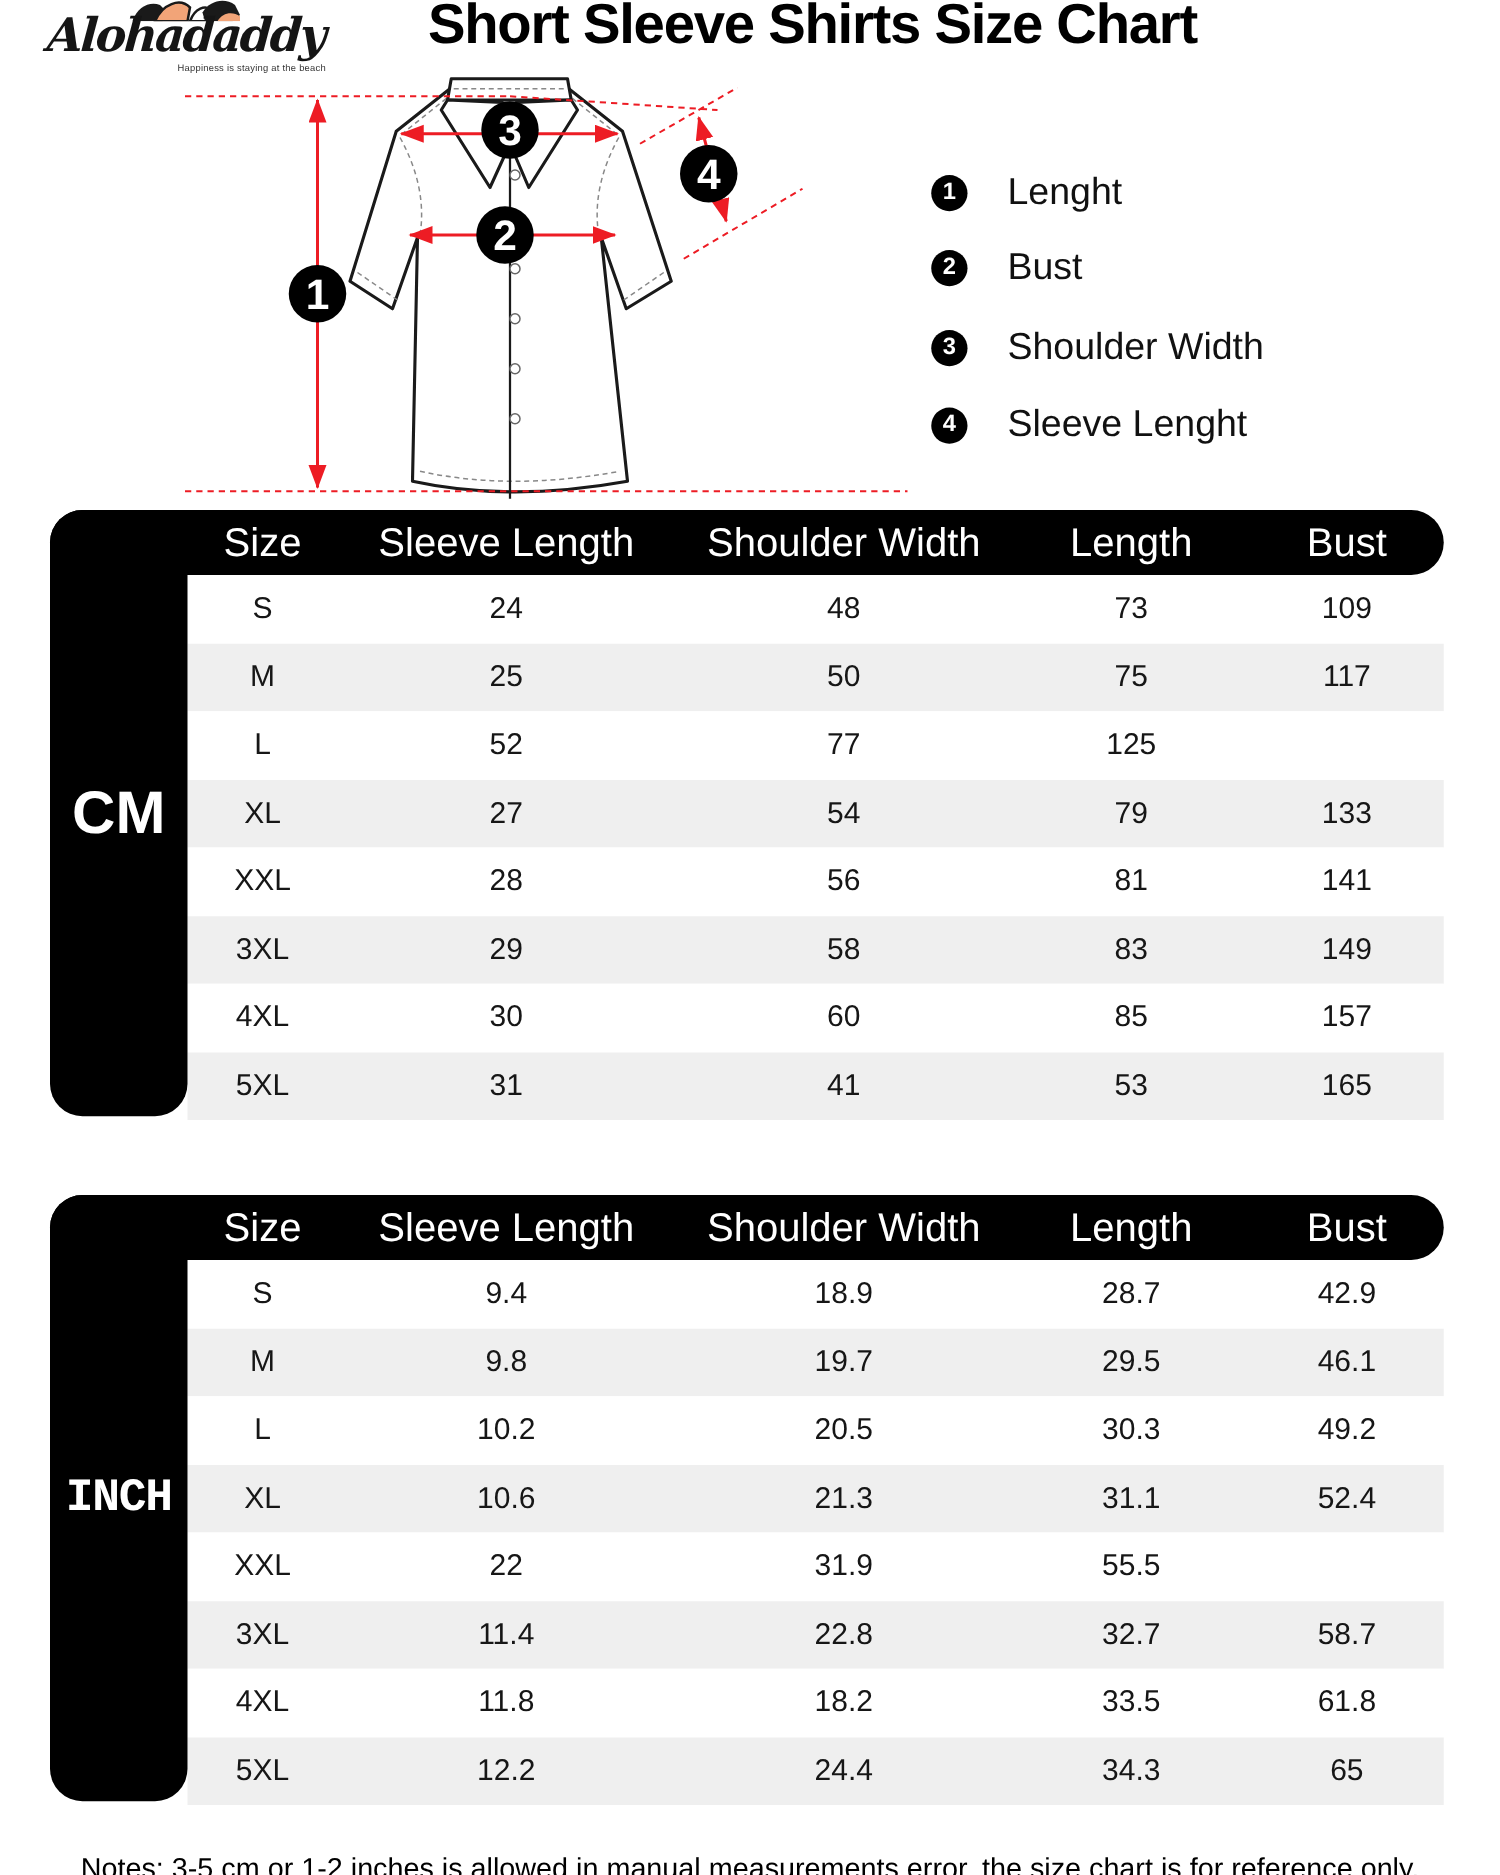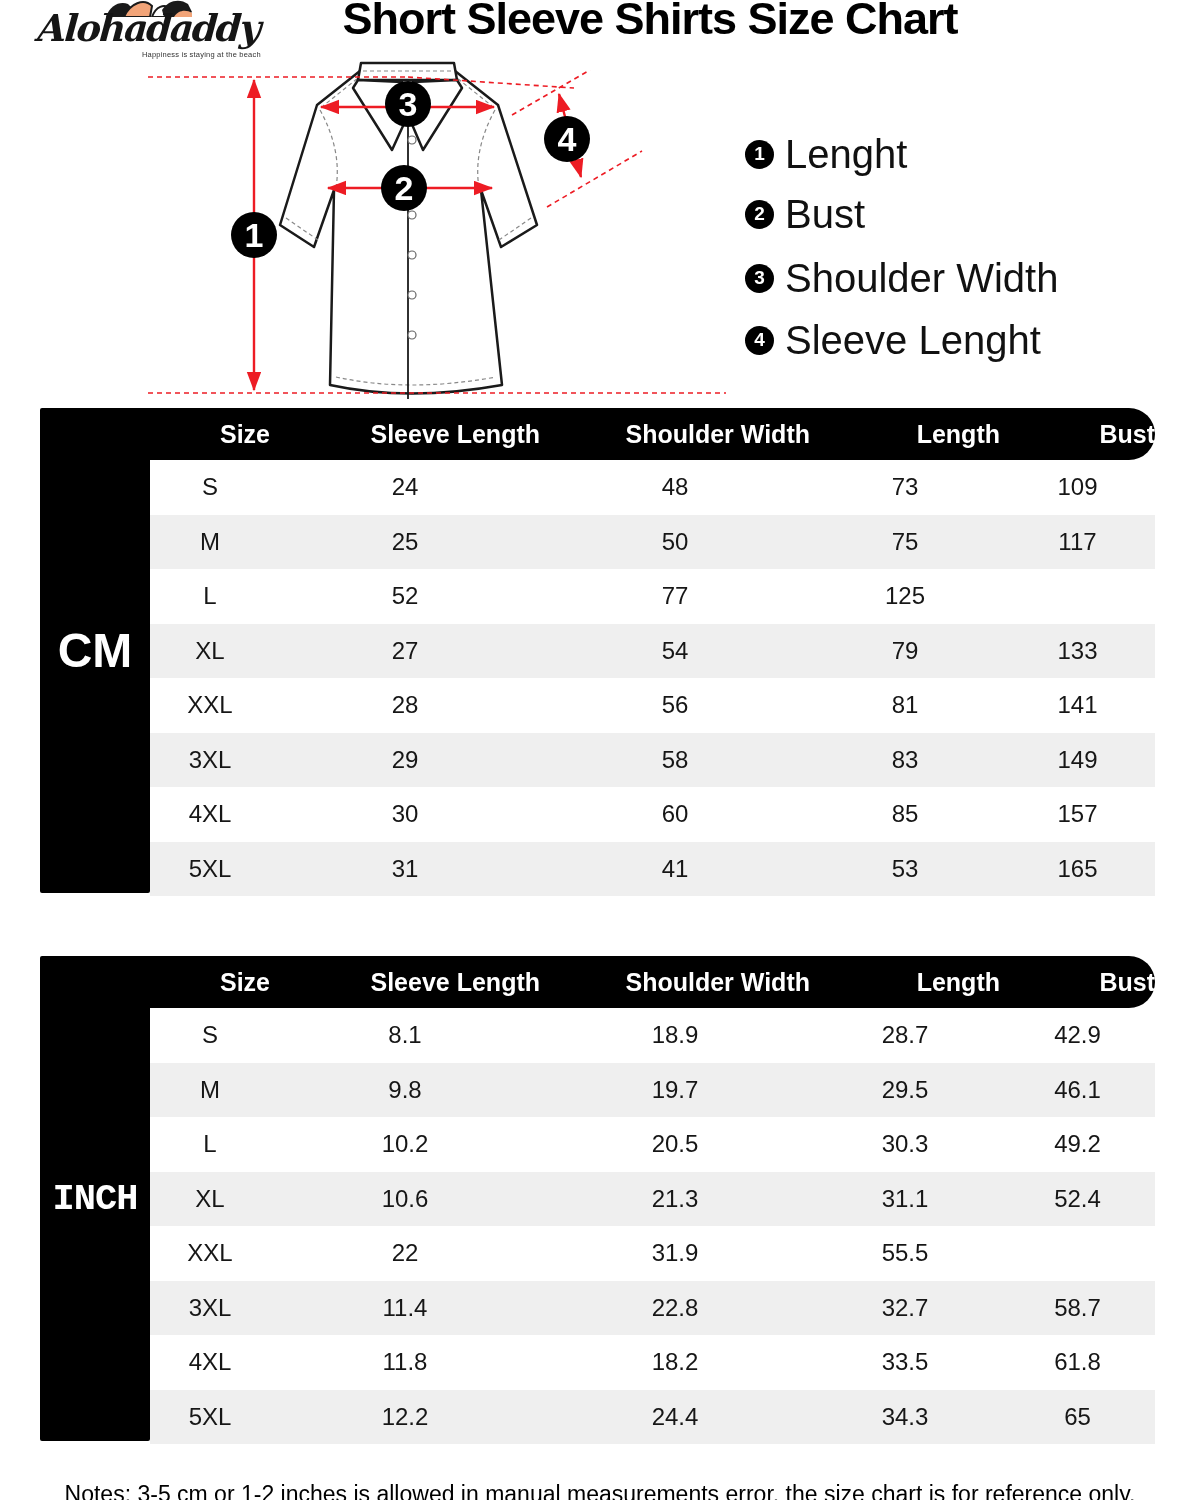--- a/index.html
+++ b/index.html
@@ -24,31 +24,31 @@
   .diagram { position:absolute; left:140px; top:55px; width:600px; height:350px; }
 
   
   .legend { position:absolute; left:745px; top:0; width:320px; }
   .legend-item { position:absolute; left:0; display:flex; align-items:center; height:30px; }
   .legend-item.li-0 { top:139px; } .legend-item.li-1 { top:199px; }
   .legend-item.li-2 { top:263px; } .legend-item.li-3 { top:325px; }
   .badge { width:29px; height:29px; border-radius:50%; background:#000; color:#fff;
            display:flex; align-items:center; justify-content:center;
            font-size:19px; font-weight:bold; flex:0 0 29px; }
-  .legend-label { margin-left:11px; font-size:40px; color:#111; white-space:nowrap; }
+  .legend-label { margin-left:32px; font-size:30px; color:#111; white-space:nowrap; }
 
   
   .size-table { position:absolute; left:40px; width:1115px; }
   .size-table.cm   { top:408px; }
   .size-table.inch { top:956px; }
   .thead { position:relative; z-index:2; height:52px; background:#000; border-radius:26px;
            display:grid; grid-template-columns:110px 120px 270px 270px 190px 155px; align-items:center; }
-  .thead .hcell { color:#fff; font-weight:bold; font-size:25px; text-align:right; }
+  .thead .hcell { color:#fff; font-weight:normal; font-size:32px; text-align:center; }
   .unit-col { position:absolute; left:0; top:0; bottom:3px; width:110px; background:#000;
-              border-radius:2px; z-index:1; display:flex; align-items:center; justify-content:center; }
+              border-radius:26px; z-index:1; display:flex; align-items:center; justify-content:center; }
   .unit-label { color:#fff; font-weight:bold; }
   .cm .unit-label { font-size:48px; }
   .inch .unit-label { font-size:37px; letter-spacing:-1px;font-family:Liberation Mono, monospace; }
   .tbody { margin-left:110px; }
   .trow { display:grid; grid-template-columns:120px 270px 270px 190px 155px;
           height:54.5px; align-items:center; background:#fff; }
   .trow:nth-child(even) { background:#efefef; }
   .tcell { text-align:center; font-size:24px; color:#161616; }
 
   
@@ -236,21 +236,21 @@
       <div class="hcell"></div>
       <div class="hcell">Size</div>
       <div class="hcell">Sleeve Length</div>
       <div class="hcell">Shoulder Width</div>
       <div class="hcell">Length</div>
       <div class="hcell">Bust</div>
     </div>
     <div class="tbody">
         <div class="trow">
           <div class="tcell">S</div>
-          <div class="tcell">8.1</div>
+          <div class="tcell">9.4</div>
           <div class="tcell">18.9</div>
           <div class="tcell">28.7</div>
           <div class="tcell">42.9</div>
         </div>
         <div class="trow">
           <div class="tcell">M</div>
           <div class="tcell">9.8</div>
           <div class="tcell">19.7</div>
           <div class="tcell">29.5</div>
           <div class="tcell">46.1</div>

